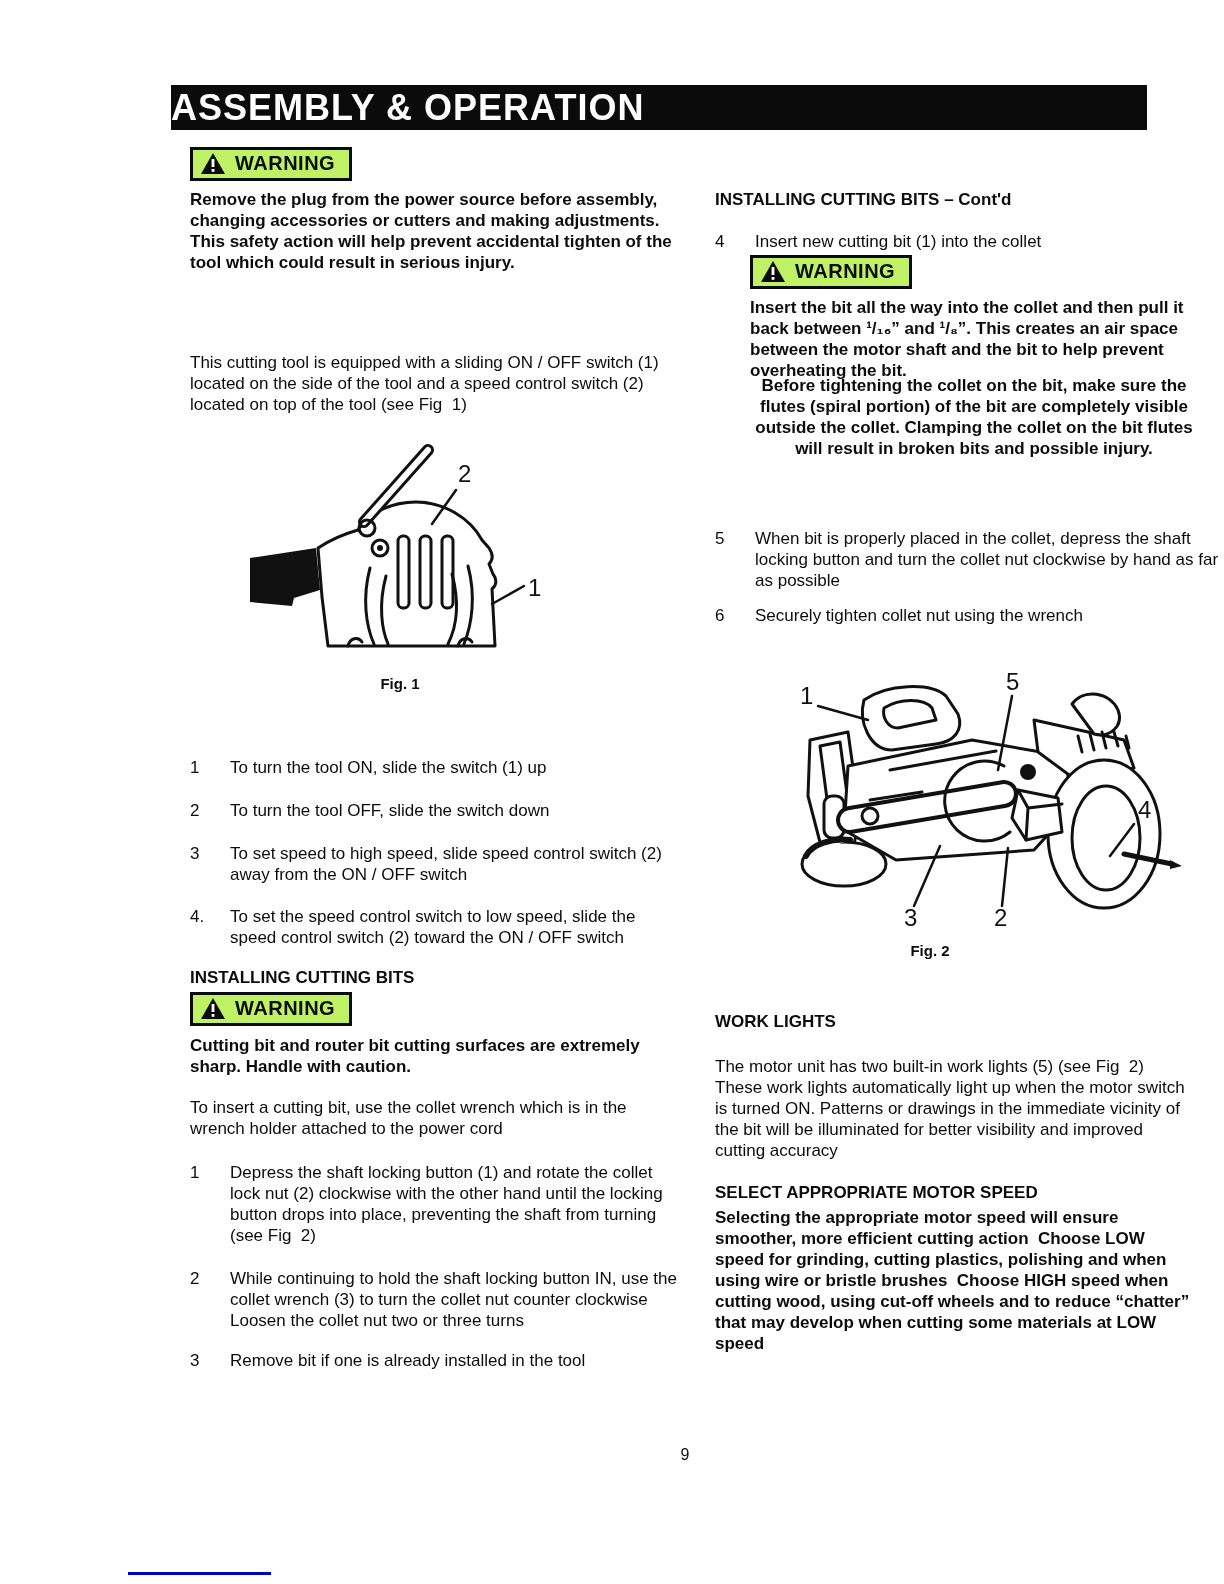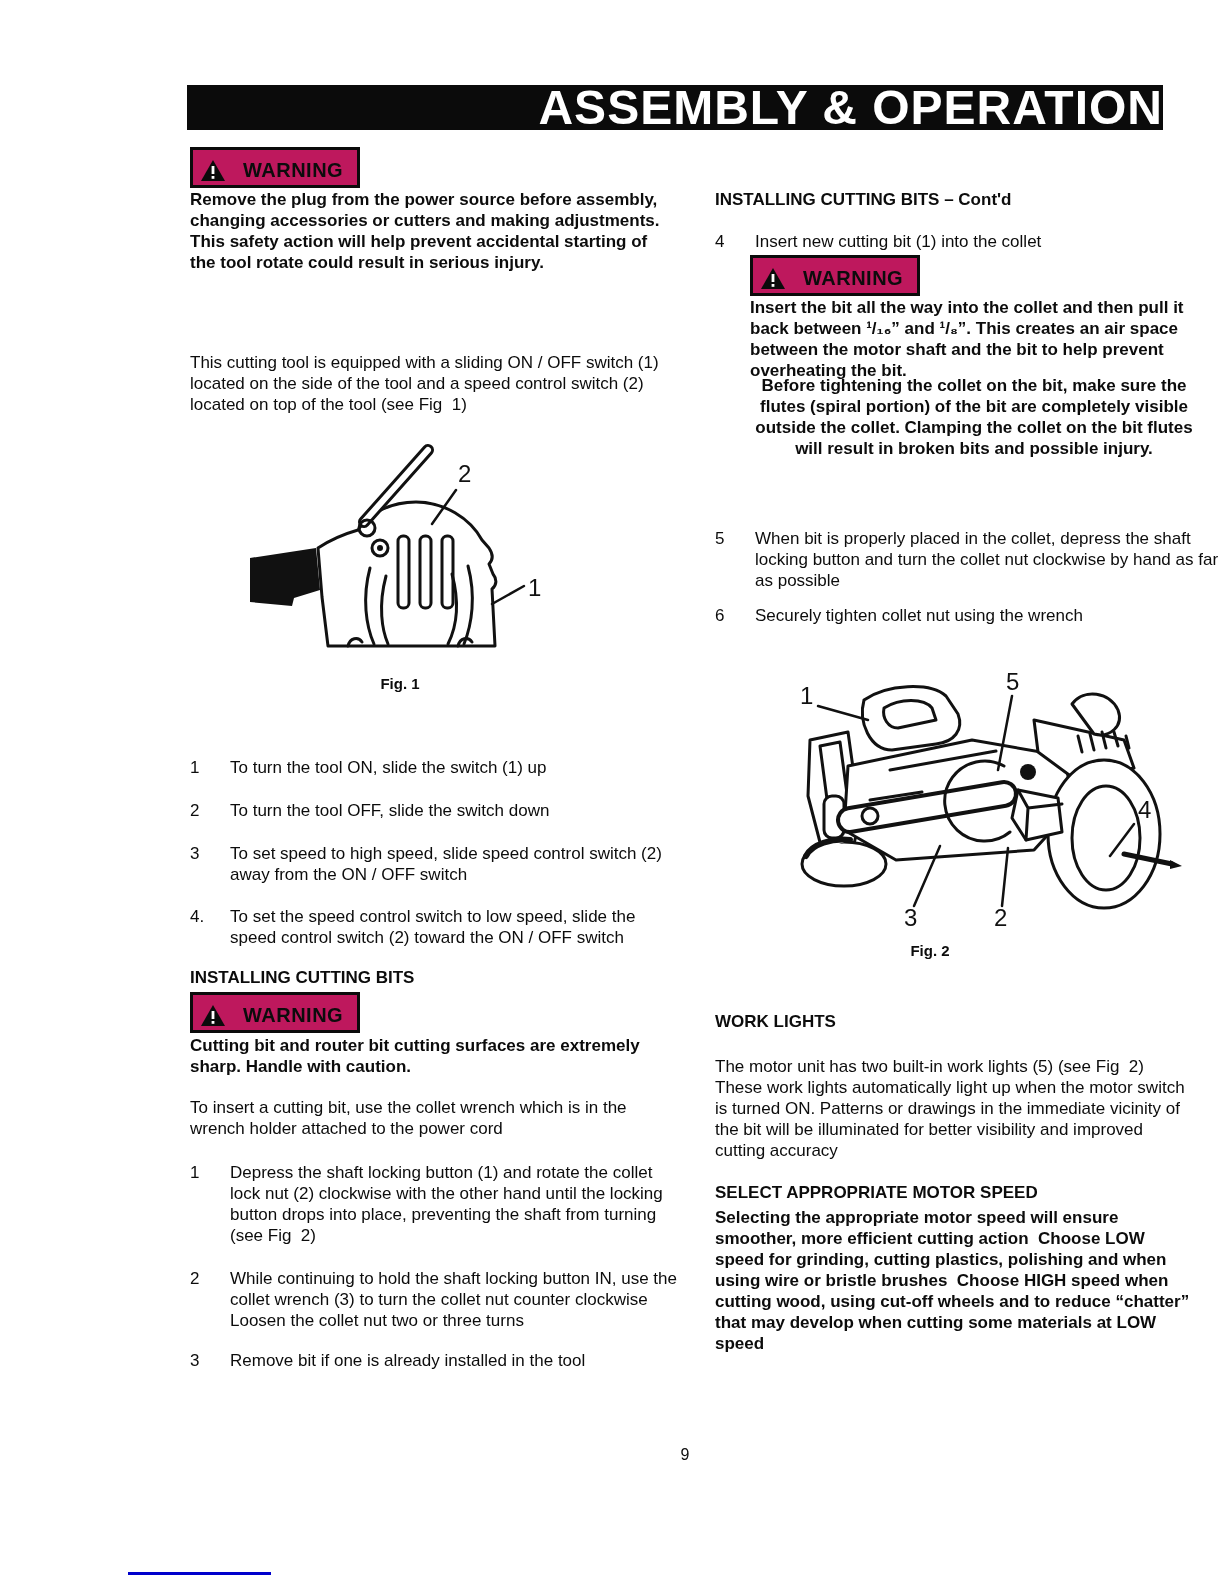--- a/index.html
+++ b/index.html
@@ -5,34 +5,34 @@
   html,body{margin:0;padding:0;background:#e8e8e8;}
   .page{
     position:relative;
     width:1224px;height:1584px;
     background:#ffffff;
     font-family:"Liberation Sans", sans-serif;
     color:#0c0c0c;
     overflow:hidden;
   }
   .title-bar{
-    position:absolute;left:187px;top:85px;width:976px;height:45px;
+    position:absolute;left:171px;top:85px;width:976px;height:45px;
     background:#0b0b0b;color:#fff;
-    display:flex;align-items:center;justify-content:flex-end;
-    font-size:48px;font-weight:bold;letter-spacing:1px;
+    display:flex;align-items:center;justify-content:flex-start;
+    font-size:36px;font-weight:bold;letter-spacing:1px;
   }
   .blk{position:absolute;}
   .h{font-size:17px;font-weight:bold;white-space:pre-wrap;}
   .p{font-size:17px;line-height:21px;white-space:pre-wrap;}
   .bp{font-size:17px;line-height:21px;font-weight:bold;white-space:pre-wrap;}
   .warn-box{
-    display:inline-flex;align-items:center;gap:17px;
+    display:inline-flex;align-items:center;gap:9px;
     border:3px solid #0b0b0b;
-    padding:9px 14px 3px 7px;
-    background:#be185d;
+    padding:2px 14px 3px 7px;
+    background:#bef264;
   }
   .warn-box .lbl{font-size:20px;font-weight:bold;letter-spacing:0.5px;}
   .step{display:flex;font-size:17px;line-height:21px;}
   .step .num{flex:none;width:40px;}
   .step .txt{flex:1;white-space:pre-wrap;}
   .caption{font-size:15px;font-weight:bold;text-align:center;}
   .pageno{font-size:16px;text-align:center;}
   .blue-line{background:#0000cc;height:3px;}
   svg text{fill:#111;font-family:"Liberation Sans", sans-serif;font-size:24px;}
 </style>
@@ -49,21 +49,21 @@
     <div class="warn-box">
       <svg width="26" height="23" viewBox="0 0 26 23">
         <polygon points="13,1 25,22 1,22" fill="#0b0b0b"></polygon>
         <rect x="11.6" y="7" width="2.8" height="8" fill="#fff"></rect>
         <rect x="11.6" y="17" width="2.8" height="2.8" fill="#fff"></rect>
       </svg>
       <span class="lbl">WARNING</span>
     </div>
   </div>
 
-  <div class="blk bp" style="left:190px;top:189px;width:482px;">Remove the plug from the power source before assembly, changing accessories or cutters and making adjustments. This safety action will help prevent accidental starting of the tool rotate could result in serious injury.</div>
+  <div class="blk bp" style="left:190px;top:189px;width:482px;">Remove the plug from the power source before assembly, changing accessories or cutters and making adjustments. This safety action will help prevent accidental tighten of the tool which could result in serious injury.</div>
 
 
   <div class="blk p" style="left:190px;top:352px;width:482px;">This cutting tool is equipped with a sliding ON / OFF switch (1) located on the side of the tool and a speed control switch (2) located on top of the tool (see Fig  1)</div>
 
   <div class="blk" style="left:232px;top:432px;">
     <svg width="372" height="232" viewBox="0 0 372 232">
       <g stroke="#111" stroke-width="3" fill="none" stroke-linecap="round" stroke-linejoin="round">
         <polygon points="18,126 84,116 88,158 62,166 60,174 18,170" fill="#111" stroke="none"></polygon>
         <path d="M86,116 C98,108 112,102 126,98 C138,80 160,70 184,70 C212,70 238,86 250,108 L257,116 C261,122 261,128 257,132 L261,142 C265,147 265,153 260,157 L263,214 L96,214 L90,165 Z"></path>
         <path d="M116,214 C118,206 126,204 130,210"></path>

